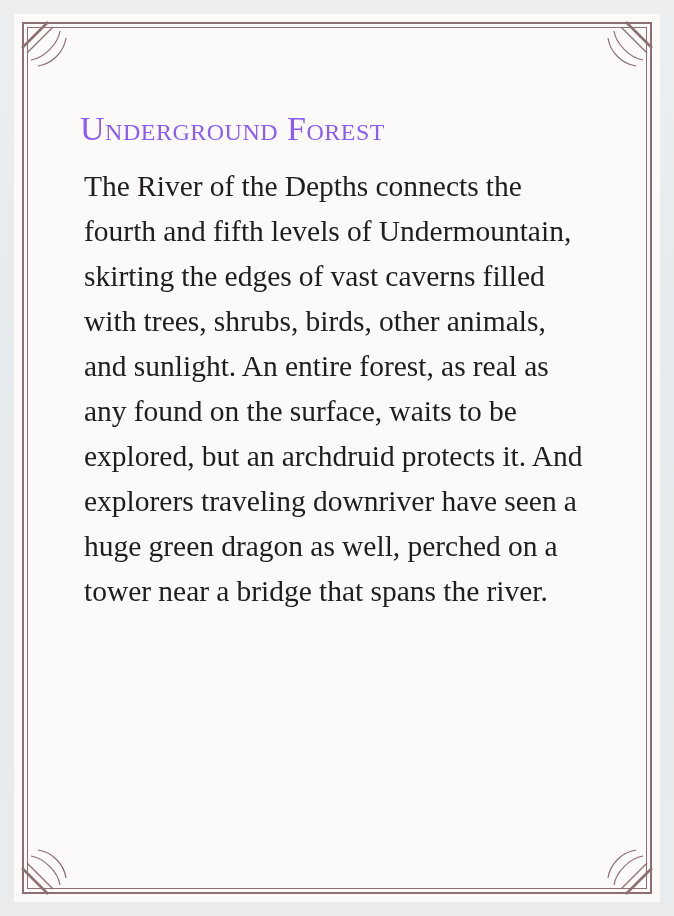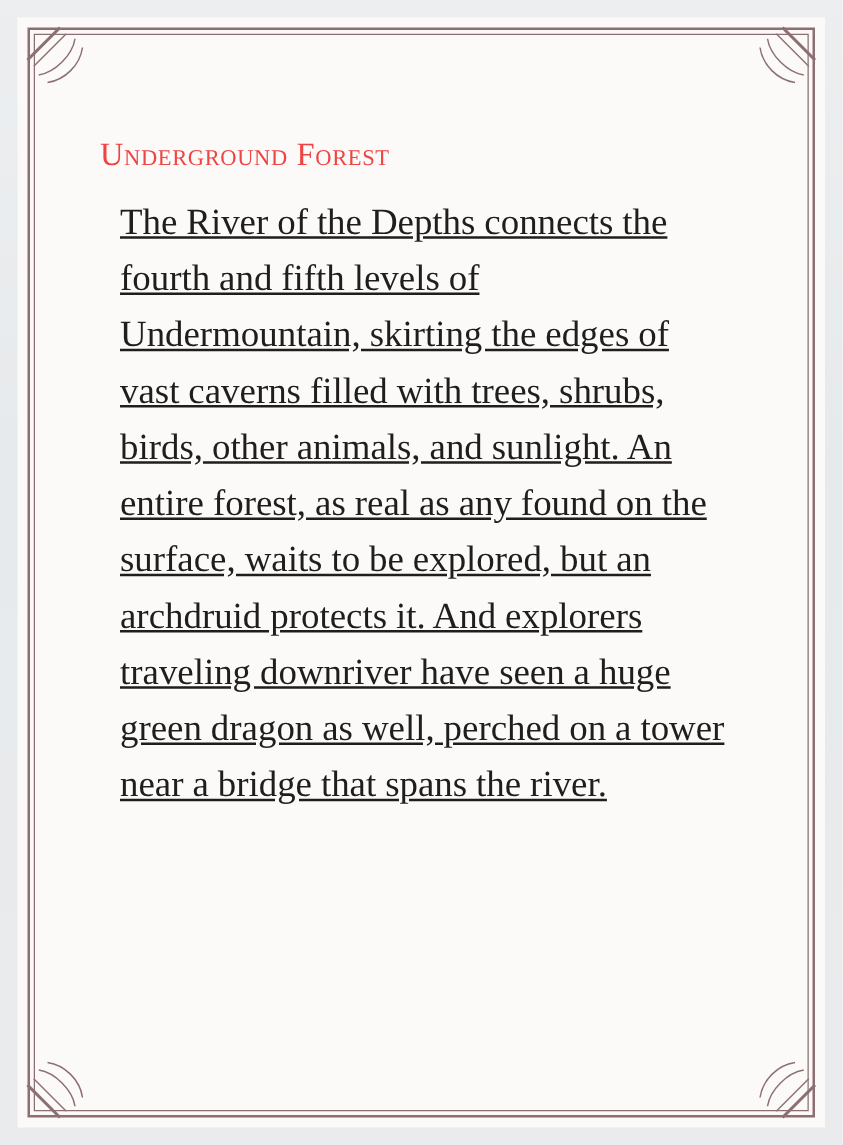--- a/index.html
+++ b/index.html
@@ -71,39 +71,38 @@
   .content {
     position: absolute;
     left: 66px;
     right: 62px;
     top: 96px;
     bottom: 48px;
   }
 
   .entry-title {
     font-family: "Liberation Serif", serif;
-    color: #ef4444;
-    font-size: 26px;
+    color: #8b5cf6;
+    font-size: 34px;
     line-height: 1.1;
     margin: 0 0 17px 0;
     letter-spacing: 0.5px;
     font-variant: small-caps;
     text-transform: capitalize;
     font-weight: normal;
   }
 
   .entry-body {
     font-family: "Liberation Serif", serif;
     color: #201d1c;
     font-size: 29.5px;
     line-height: 45px;
-    margin: 16px;
+    margin: 4px;
     text-align: left;
     word-spacing: -0.2px;
-    text-decoration: underline;
   }
 </style>
 </head>
 <body>
 
 <div class="page">
   <div class="card">
 
     <div class="frame-outer"></div>
     <div class="frame-inner"></div>

